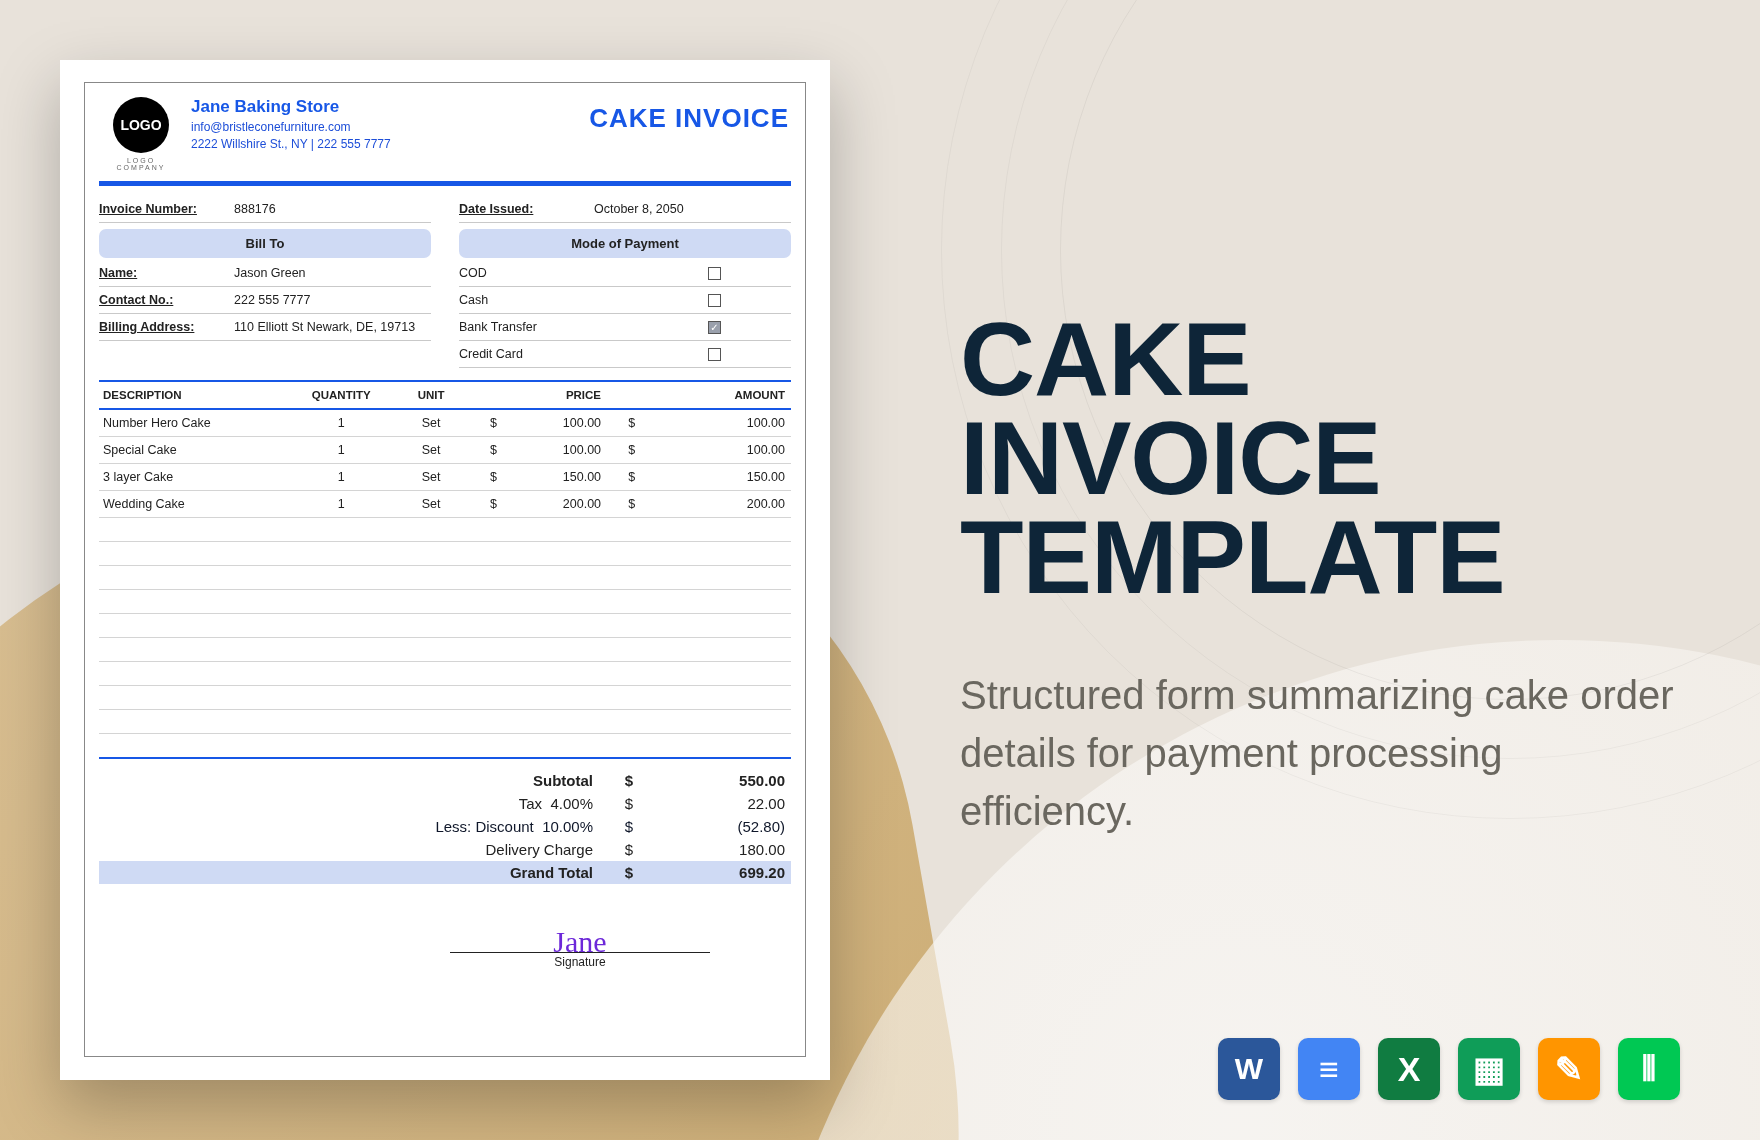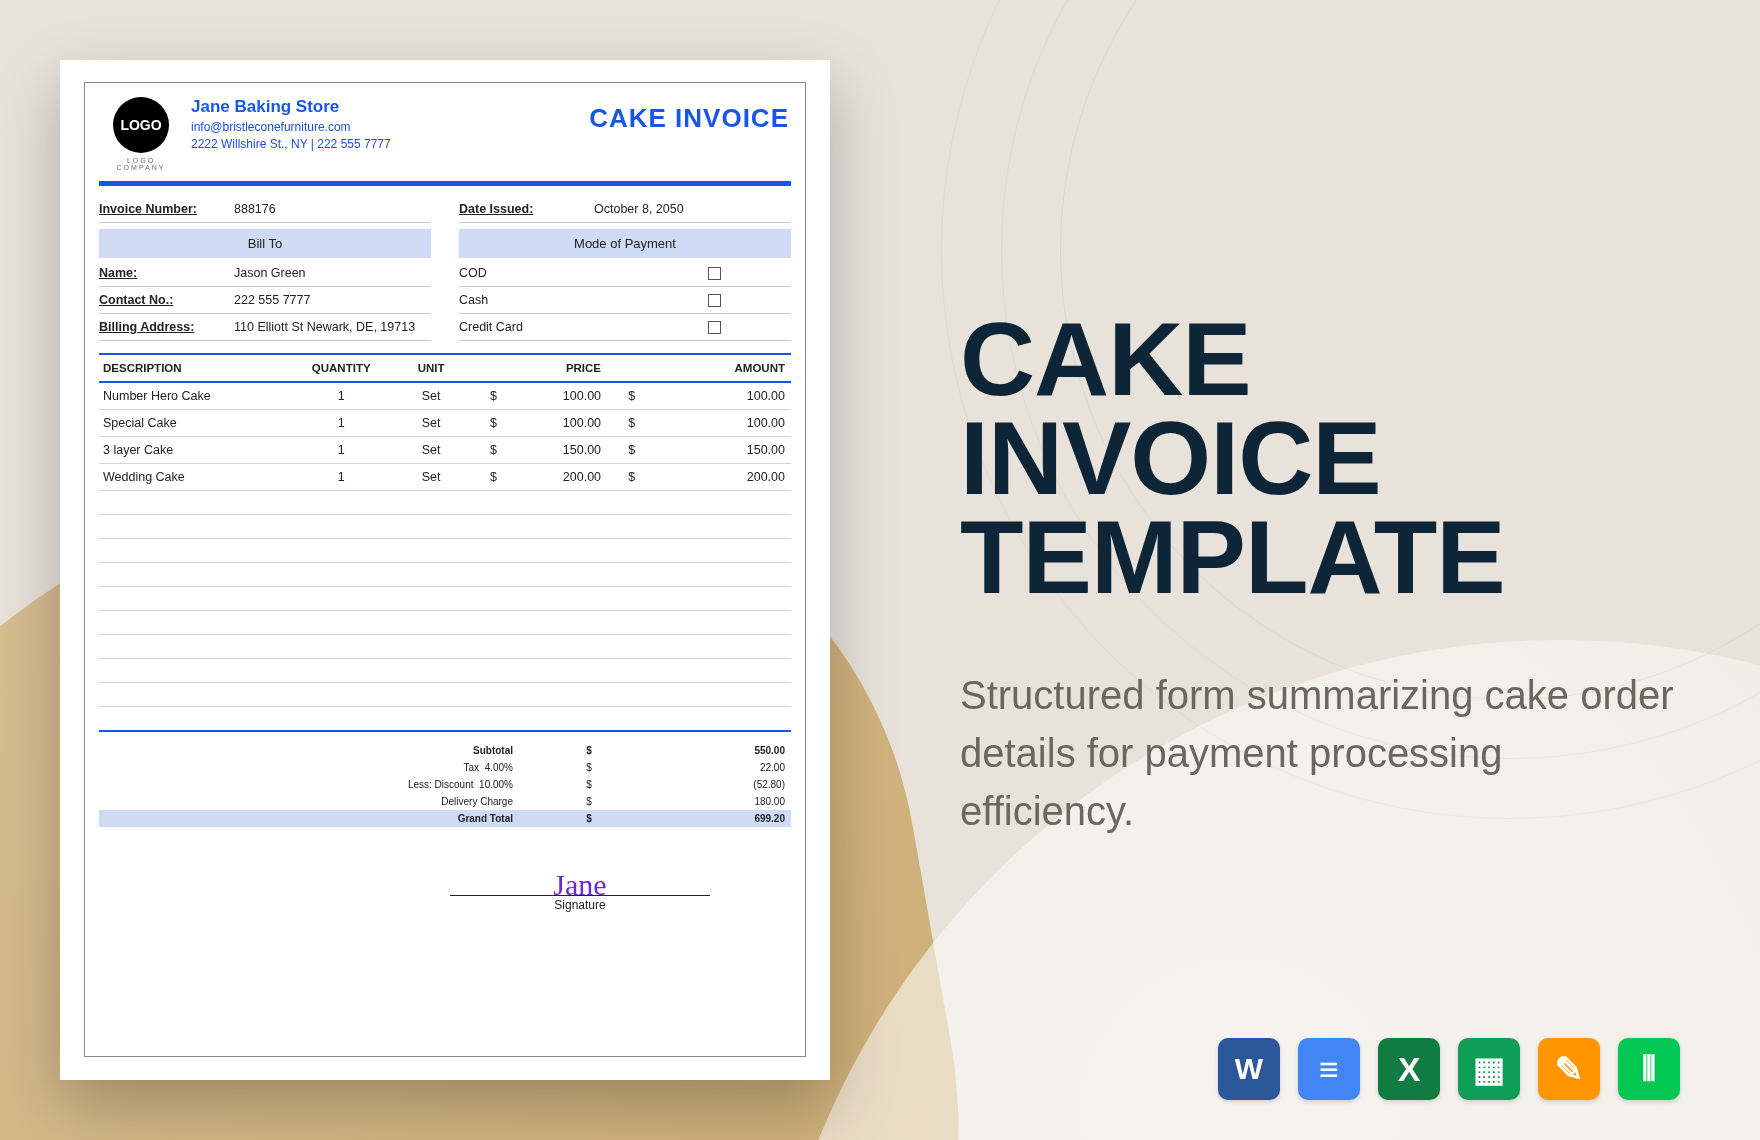--- a/index.html
+++ b/index.html
@@ -54,22 +54,22 @@
   .doc-title { font-size:26px; font-weight:800; color:#1757e6; letter-spacing:1px; padding-top:6px; }
 
   .rule { height:5px; background:#1757e6; margin:0 14px 10px; }
 
   .two-col { display:flex; padding:0 14px; gap:28px; }
   .col { flex:1; }
   .kv { display:flex; padding:6px 0; border-bottom:1px solid #c9c9c9; }
   .kv.first { border-top:none; }
   .kv label { width:135px; font-weight:700; font-size:12.5px;text-decoration:underline; }
   .kv span { flex:1; font-size:12.5px; }
-  .section-hdr { background:#cfdaf4; text-align:center; font-weight:400; padding:7px 0;
-    font-size:13px; margin:6px 0 2px; }
+  .section-hdr { background:#cfdaf4; text-align:center; font-weight:700; padding:7px 0;
+    font-size:13px; margin:6px 0 2px;border-radius:7px; }
   .pay-row { display:flex; align-items:center; padding:6px 0; border-bottom:1px solid #c9c9c9; font-size:12.5px; }
   .pay-row label { flex:1; }
   .pay-row .cb { width:13px; height:13px; border:1px solid #555; margin-right:70px;
     display:inline-flex; align-items:center; justify-content:center; font-size:10px; background:#fff; }
   .pay-row .cb.checked { background:#9aa0ac; color:#fff; }
 
   
   .items { margin:12px 14px 0; }
   .items table { width:100%; border-collapse:collapse; font-size:12.5px; }
   .items thead th { border-top:2px solid #1757e6; border-bottom:2px solid #1757e6;
@@ -80,21 +80,21 @@
   .items .c-unit{width:12%; text-align:center;}
   .items .c-cur {width:6%;  text-align:center;}
   .items .c-price{width:14%; text-align:right; padding-right:10px;}
   .items .c-cur2{width:6%;  text-align:center;}
   .items .c-amt {width:20%; text-align:right; padding-right:6px;}
 
   .items tbody tr.lastline td { border-bottom:2px solid #1757e6; }
 
   
   .totals { margin:10px 14px 0; }
-  .totals .trow { display:flex; font-size:10px; padding:3px 0;gap:40px; }
+  .totals .trow { display:flex; font-size:15px; padding:3px 0; }
   .totals .tlabel { flex:1; text-align:right; padding-right:14px; }
   .totals .tcur { width:44px; text-align:center; }
   .totals .tval { width:140px; text-align:right; padding-right:6px; }
   .totals .bold { font-weight:700; }
   .totals .red { color:#0f172a; }
   .totals .hl { background:#cfdaf4; }
 
   
   .sig-area { margin:28px 14px 0; text-align:center; position:relative; padding-left:270px; }
   .sig-line { border-top:1px solid #222; margin:40px auto 0; width:260px; position:relative; }
@@ -186,20 +186,24 @@
       <div id="payment-list">
             <div class="pay-row">
               <label>COD</label>
               <span class="cb"></span>
             </div>
             <div class="pay-row">
               <label>Cash</label>
               <span class="cb"></span>
             </div>
             <div class="pay-row">
+              <label>Bank Transfer</label>
+              <span class="cb checked">✓</span>
+            </div>
+            <div class="pay-row">
               <label>Credit Card</label>
               <span class="cb"></span>
             </div>
           </div>
     </div>
   </div>
 
   <div class="items">
     <table>
       <thead>

